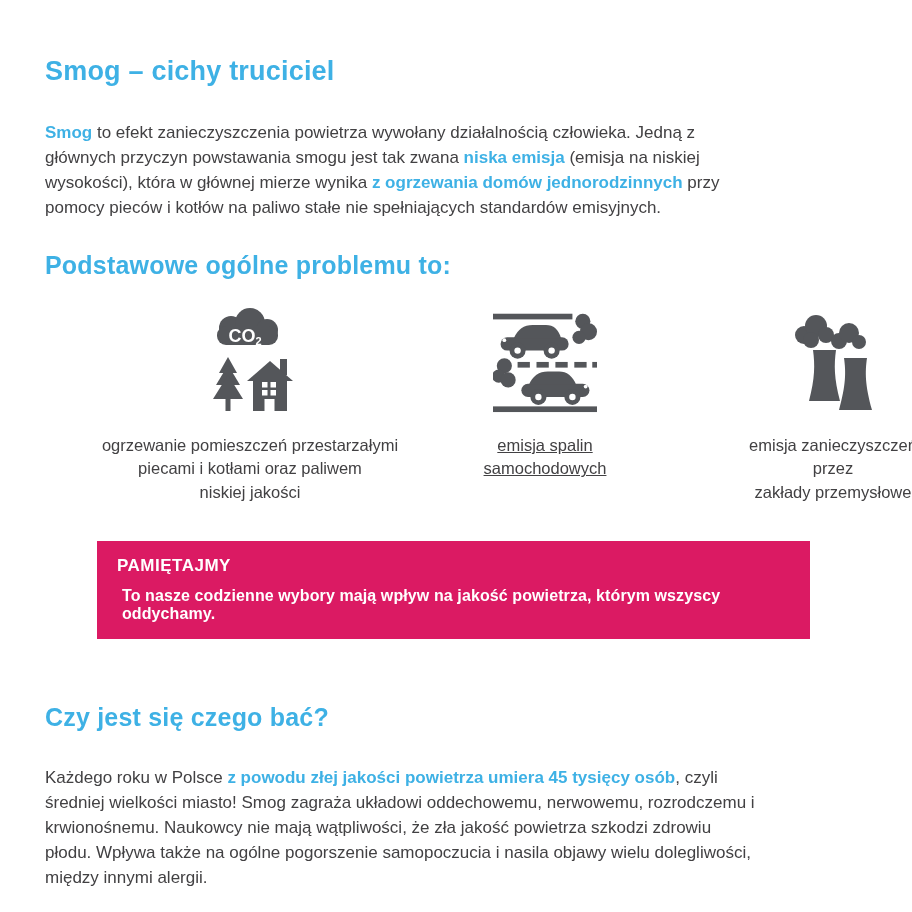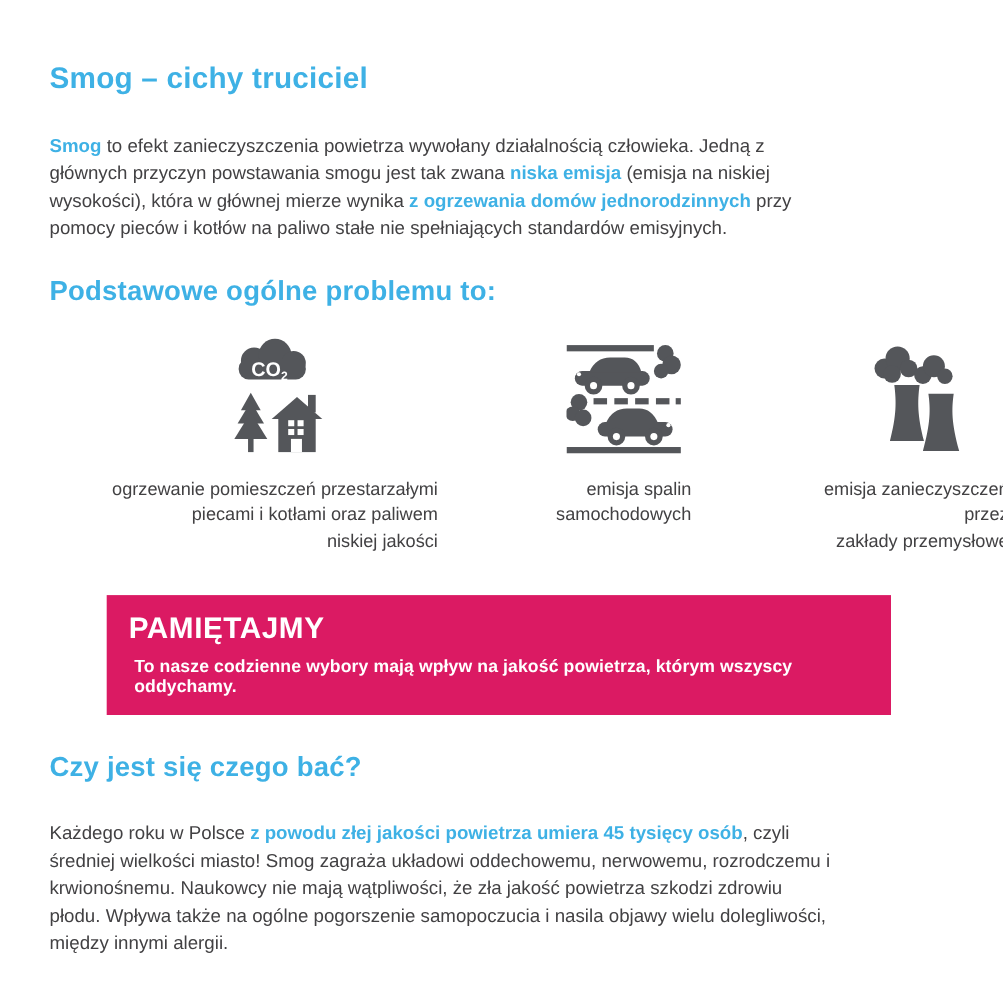--- a/index.html
+++ b/index.html
@@ -18,30 +18,30 @@
   h2.section{color:var(--blue);font-size:25px;font-weight:700;letter-spacing:.2px;}
 
   p.body-text{font-size:17px;line-height:1.47;max-width:712px;margin-top:34px;}
   .hl{color:var(--blue);font-weight:700;}
 
   .sources-heading{margin-top:30px;}
 
   .sources-row{position:relative;height:196px;margin-top:22px;}
   .source-col{position:absolute;top:0;display:flex;flex-direction:column;align-items:center;}
   .source-col .icon-box{height:118px;display:flex;align-items:center;justify-content:center;}
-  .source-caption{margin-top:14px;font-size:16.5px;line-height:1.42;text-align:right;white-space:pre-line;}
+  .source-caption{margin-top:14px;font-size:16.5px;line-height:1.42;text-align:center;white-space:pre-line;}
   .col-1{left:40px;width:330px;}
-  .col-2{left:397px;width:250px;}
+  .col-2{left:375px;width:250px;text-decoration:underline;}
   .col-3{left:672px;width:232px;}
 
   .reminder-box{margin:43px 0 0 52px;width:713px;background:var(--pink);color:#fff;padding:15px 20px 16px 20px;}
-  .reminder-title{font-size:27px;font-weight:700;letter-spacing:.5px;}
+  .reminder-title{font-size:17px;font-weight:700;letter-spacing:.5px;}
   .reminder-text{font-size:16px;font-weight:700;margin-top:11px;padding-left:5px;letter-spacing:.1px;}
 
-  .fear-heading{margin-top:33px;}
+  .fear-heading{margin-top:64px;}
   .fear-text{max-width:760px;margin-top:20px;}
 
   .footer{position:absolute;left:0;right:0;top:848px;text-align:center;}
   .footer a{color:var(--blue);font-size:21px;font-weight:700;font-style:italic;letter-spacing:.8px;text-decoration:none;font-family:"DejaVu Sans",sans-serif;}
 
   svg .g{fill:var(--icon);}
 </style>
 </head>
 <body>
 

